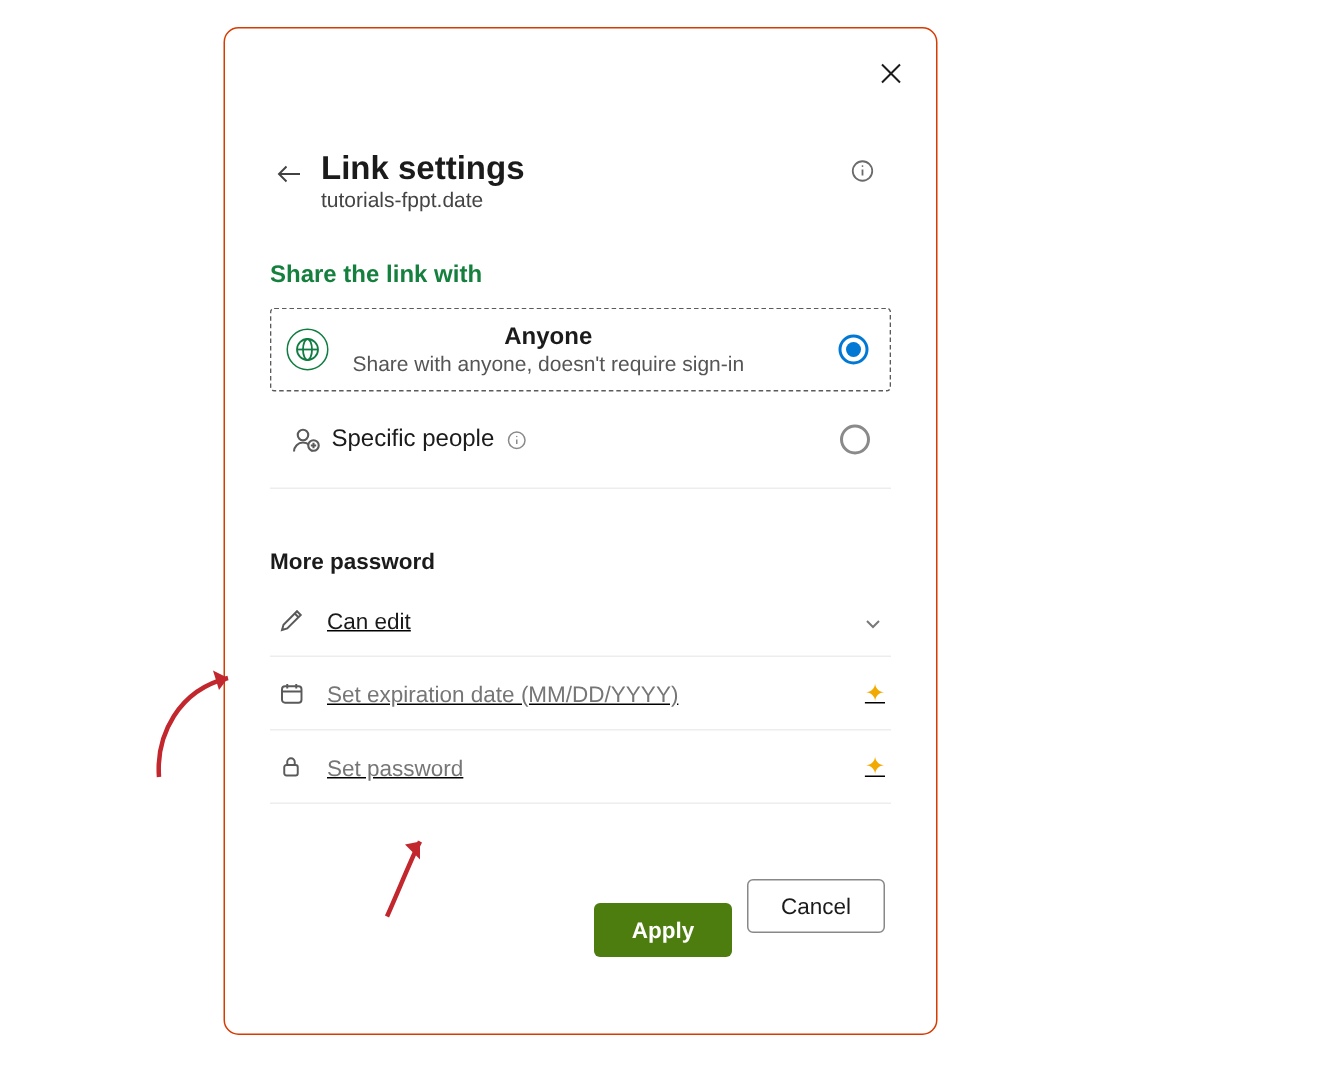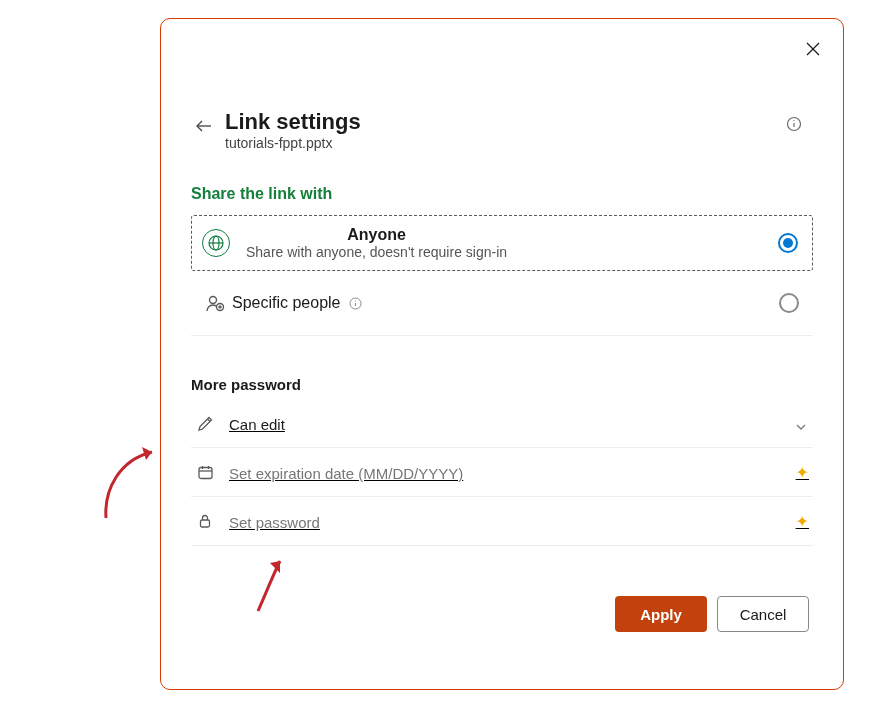--- a/index.html
+++ b/index.html
@@ -5,28 +5,28 @@
   * { box-sizing: border-box; margin: 0; padding: 0; }
   body {
     font-family: "Segoe UI", -apple-system, BlinkMacSystemFont, sans-serif;
     background: #ffffff;
     width: 895px;
     height: 720px;
     position: relative;
   }
   .dialog {
     position: absolute;
-    left: 160px;
+    left: 149px;
     top: 18px;
-    width: 684px;
+    width: 476px;
     height: 672px;
     border: 1px solid #d83b01;
     border-radius: 10px;
     background: #fff;
-    padding: 28px 30px 24px 30px;
+    padding: 18px 30px 24px 30px;
   }
   .close-btn {
     position: absolute;
     top: 18px;
     right: 18px;
     width: 24px;
     height: 24px;
     cursor: pointer;
     display: flex;
     align-items: center;
@@ -218,24 +218,25 @@
     padding: 0 18px;
     font-size: 15px;
     border-radius: 4px;
     cursor: pointer;
     font-family: inherit;
     display: flex;
     align-items: center;
     justify-content: center;
   }
   .btn-primary {
-    background: #c2410c;
+    background: #4d7c0f;
     border: none;
     color: #fff;
     font-weight: 600;
+    margin-top: 16px;
   }
   .btn-secondary {
     background: #fff;
     border: 1px solid #888;
     color: #1b1b1b;
   }
   
   .arrow1 {
     position: absolute;
     left: 94px;
@@ -263,21 +264,21 @@
 
   <div class="header">
     <div class="back-arrow">
       <svg width="20" height="20" viewBox="0 0 20 20">
           <line x1="3" y1="10" x2="17" y2="10"></line>
           <polyline points="8,5 3,10 8,15"></polyline>
         </svg>
     </div>
     <div class="title-block">
       <div class="dialog-title">Link settings</div>
-      <div class="filename">tutorials-fppt.pptx</div>
+      <div class="filename">tutorials-fppt.date</div>
     </div>
     <div class="info-icon">
       <svg width="16" height="16" viewBox="0 0 16 16" fill="none" stroke="#6b6b6b" stroke-width="1.2">
           <circle cx="8" cy="8" r="6.5"></circle>
           <line x1="8" y1="7" x2="8" y2="11"></line>
           <circle cx="8" cy="4.7" r="0.6" fill="#6b6b6b" stroke="none"></circle>
         </svg>
     </div>
   </div>
 

